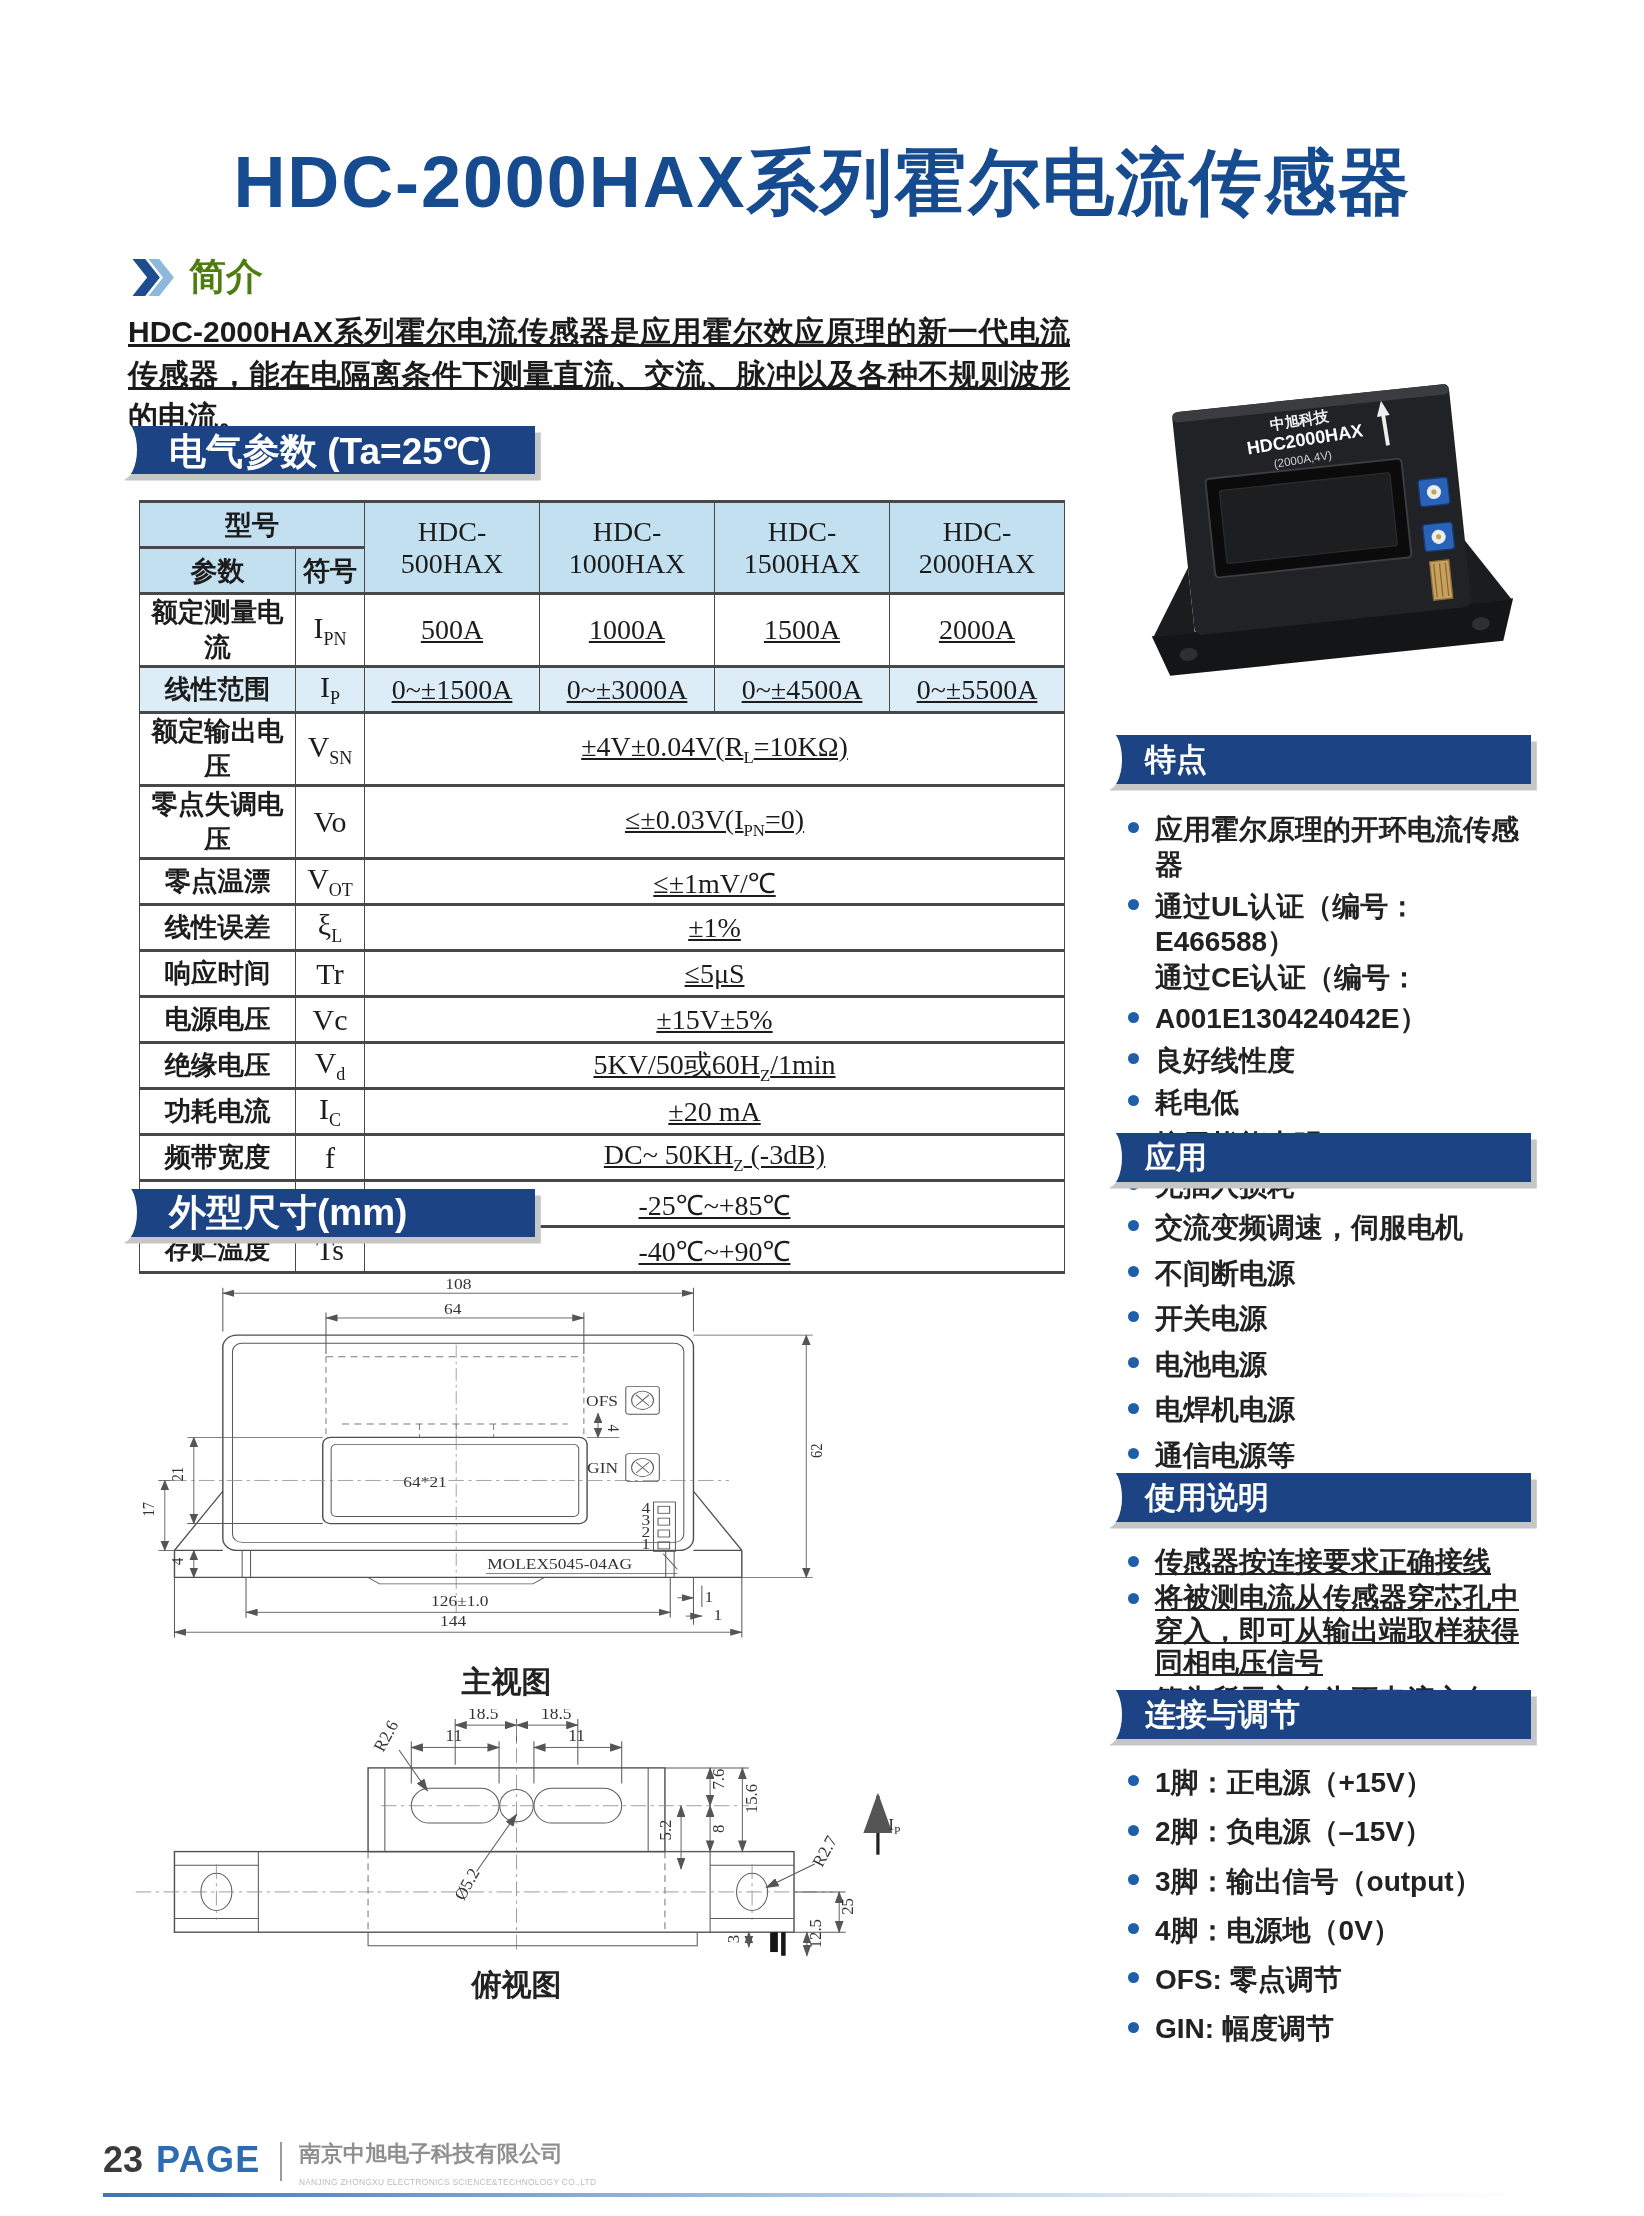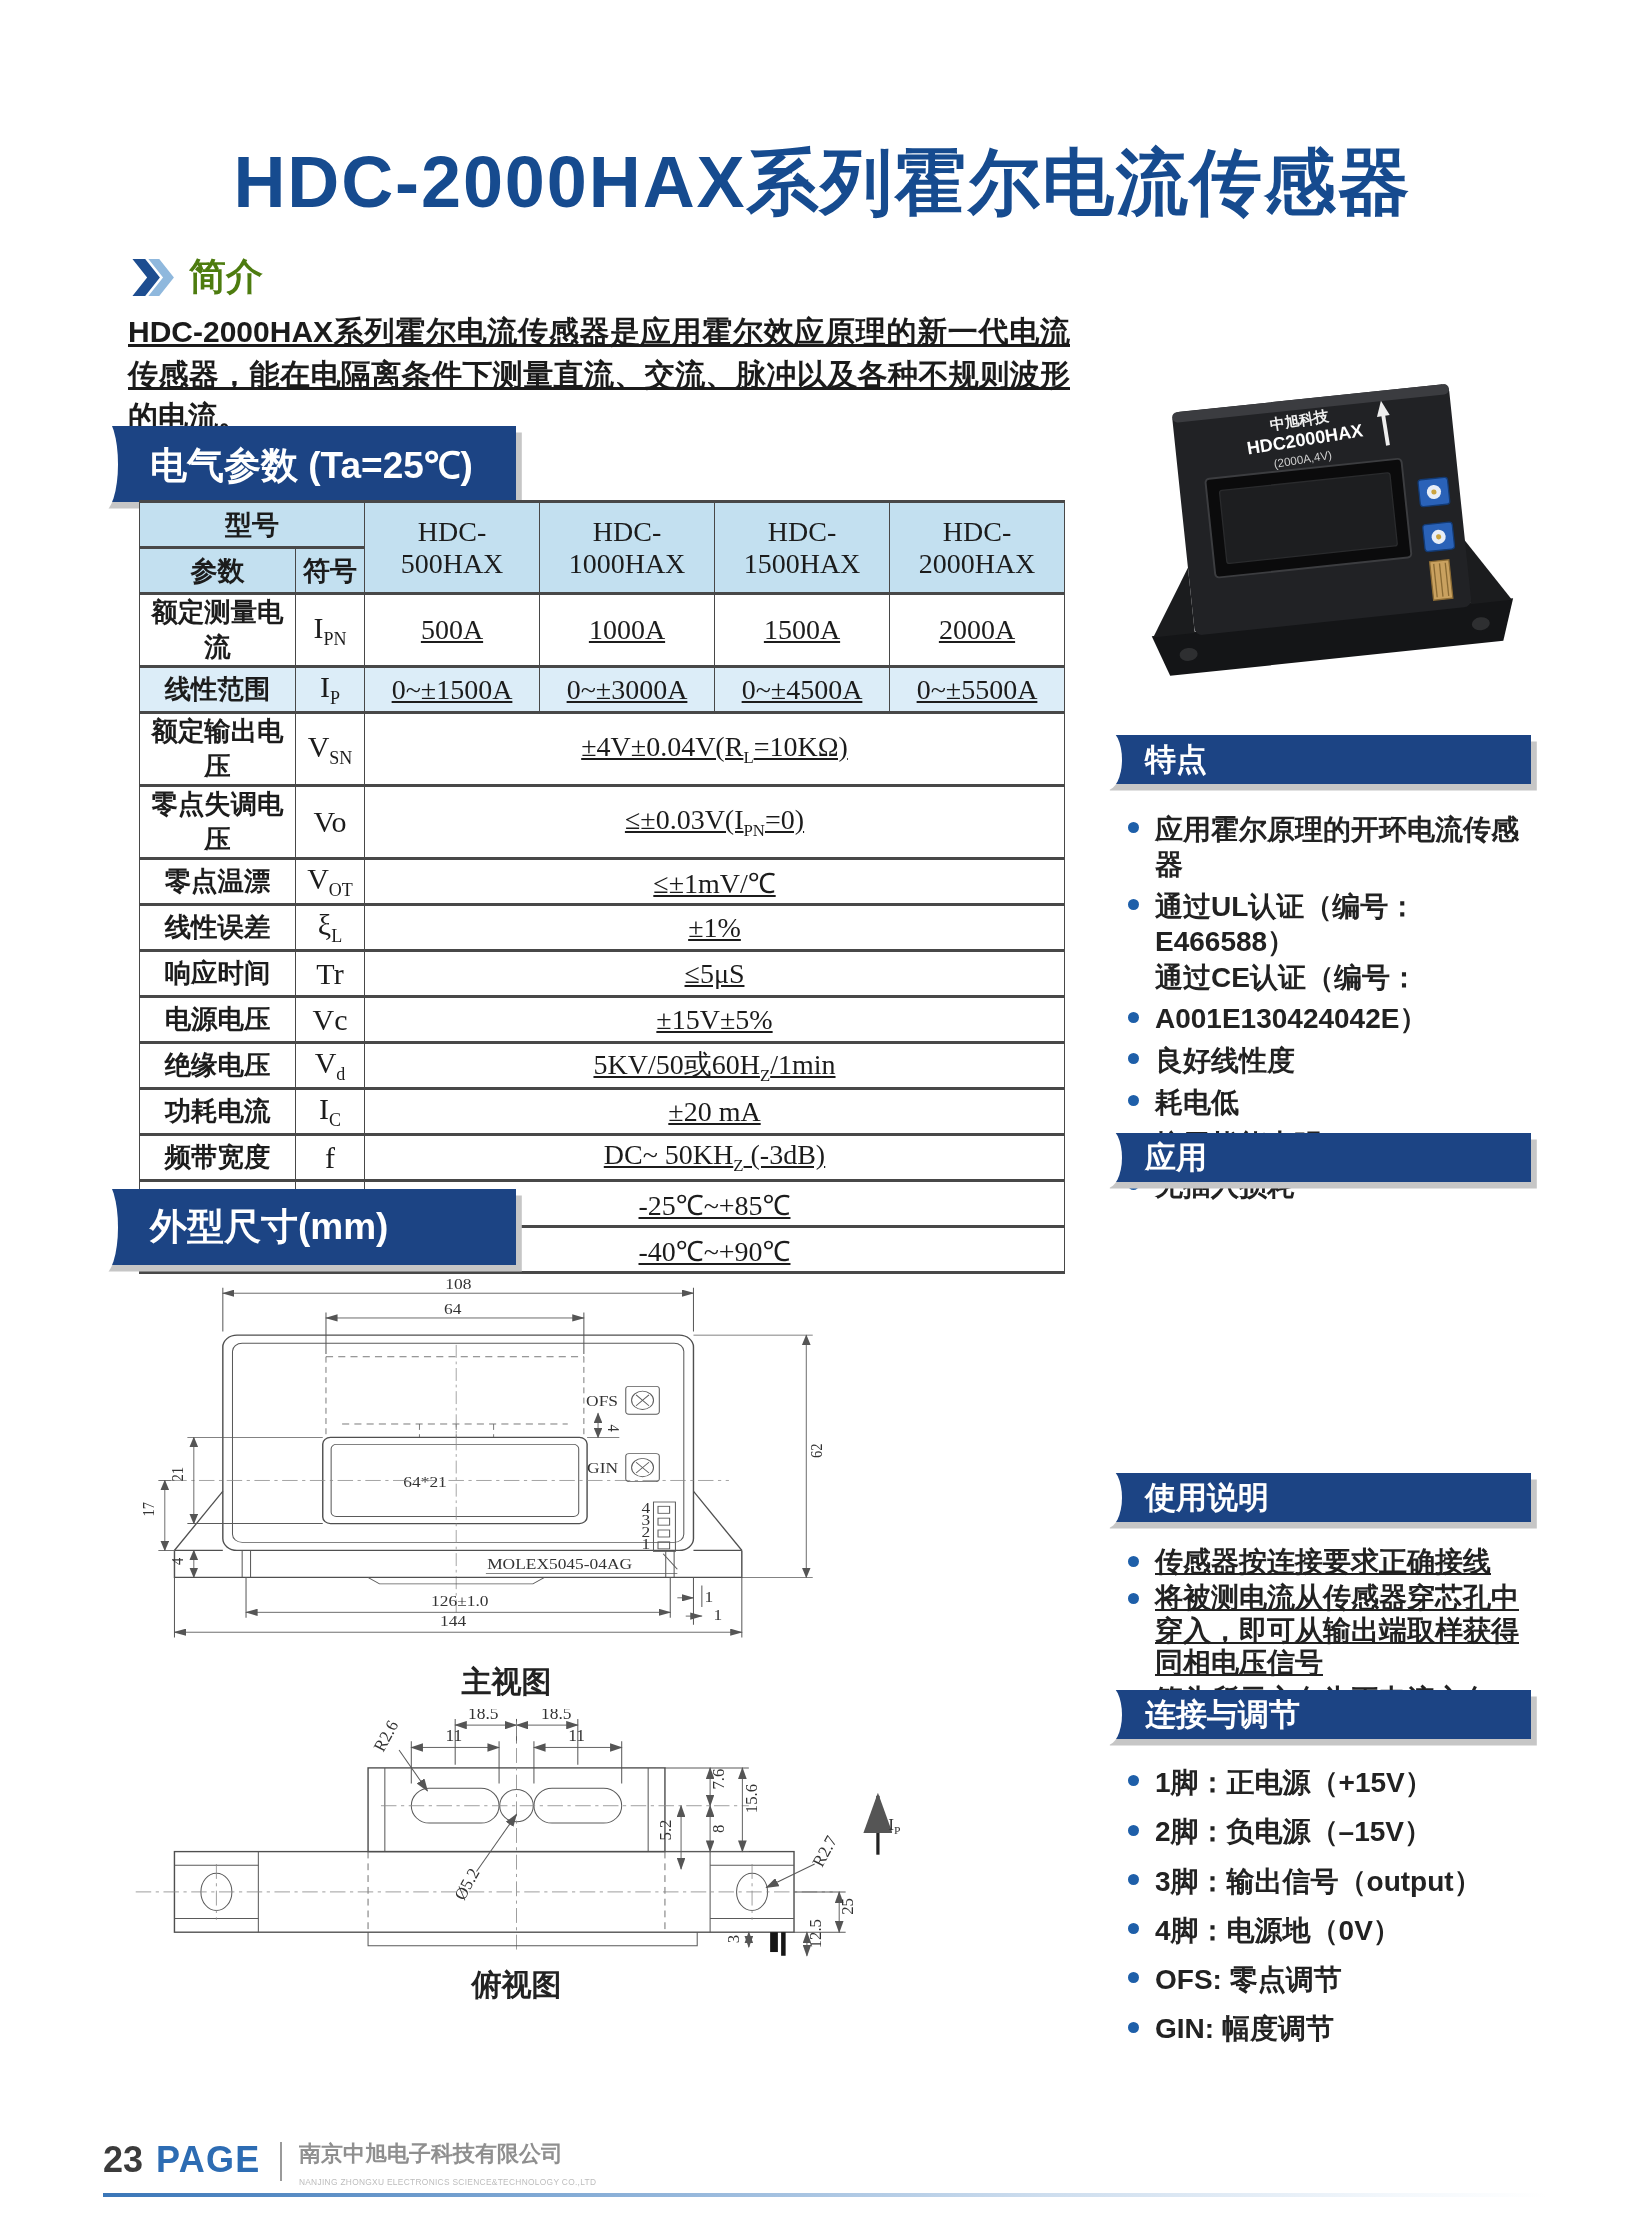--- a/index.html
+++ b/index.html
@@ -15,21 +15,21 @@
   .intro-head{left:132px;top:252px;display:flex;align-items:center;gap:14px;}
   .intro-head .txt{font-size:37px;font-weight:bold;color:#4d7c0f;}
   .intro-para{left:128px;top:311px;width:942px;font-size:30px;line-height:1.42;
               font-weight:600;color:#1b1b1b;text-align:justify;text-decoration:underline;}
 
   
   .secbar{position:absolute;background:#1c4484;color:#fff;font-weight:bold;
           display:flex;align-items:center;box-shadow:5.8px 6.5px 0 #c6c6c6;}
   .secbar::before{content:"";position:absolute;left:-11.6px;top:50%;transform:translateY(-50%);
           width:30px;height:126%;background:#fff;border-radius:50%;}
-  .bar-l{left:100px;width:416px;height:76px;font-size:37px;padding-left:50px;box-sizing:border-box;}
+  .bar-l{left:119px;width:416px;height:48px;font-size:37px;padding-left:50px;box-sizing:border-box;}
   .bar-s{left:1104px;width:427px;height:49px;font-size:31px;padding-left:41px;box-sizing:border-box;}
 
   
   table.params{position:absolute;left:139px;top:500px;border-collapse:collapse;table-layout:fixed;
                background:#fff;}
   table.params th,table.params td{border-left:1.9px solid #484848;border-right:1.9px solid #484848;
                border-top:3.2px solid #484848;border-bottom:3.2px solid #484848;
                text-align:center;vertical-align:middle;padding:0 3.9px;overflow:hidden;}
   table.params thead th{background:#c3e0f0;font-weight:600;}
   table.params th.model{font-family:"Liberation Serif",serif;font-size:28px;font-weight:normal;}
@@ -434,20 +434,34 @@
       <li><span class="dot"></span><span class="btxt">耗电低</span></li>
 
       <li><span class="dot"></span><span class="btxt">抗干扰能力强</span></li>
 
       <li><span class="dot"></span><span class="btxt">无插入损耗</span></li>
     </ul>
 
   <div class="secbar bar-s" style="top:1133px;">
     <span>应用</span>
   </div>
+  <ul class="blist list-apps" style="top:1198px;">
+
+      <li><span class="dot"></span><span class="btxt">交流变频调速，伺服电机</span></li>
+
+      <li><span class="dot"></span><span class="btxt">不间断电源</span></li>
+
+      <li><span class="dot"></span><span class="btxt">开关电源</span></li>
+
+      <li><span class="dot"></span><span class="btxt">电池电源</span></li>
+
+      <li><span class="dot"></span><span class="btxt">电焊机电源</span></li>
+
+      <li><span class="dot"></span><span class="btxt">通信电源等</span></li>
+    </ul>
 
   <div class="secbar bar-s" style="top:1473px;">
     <span>使用说明</span>
   </div>
   <ul class="blist list-usage" style="top:1534px;width:400px;">
 
       <li><span class="dot"></span><span class="btxt">传感器按连接要求正确接线</span></li>
 
       <li><span class="dot"></span><span class="btxt">将被测电流从传感器穿芯孔中穿入，即可从输出端取样获得同相电压信号</span></li>
 

